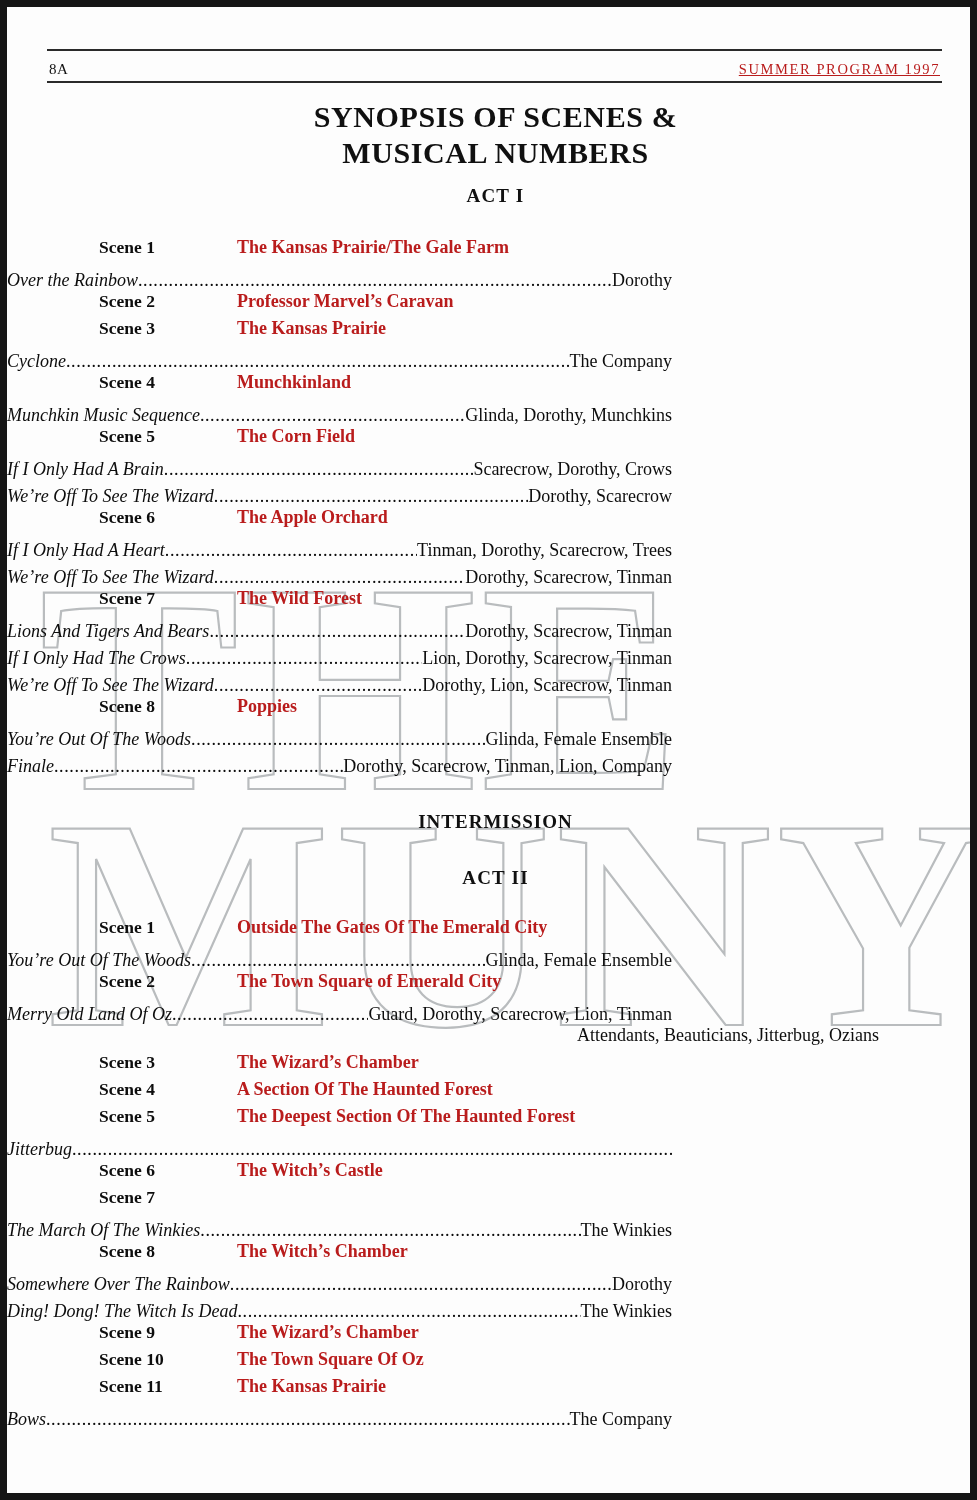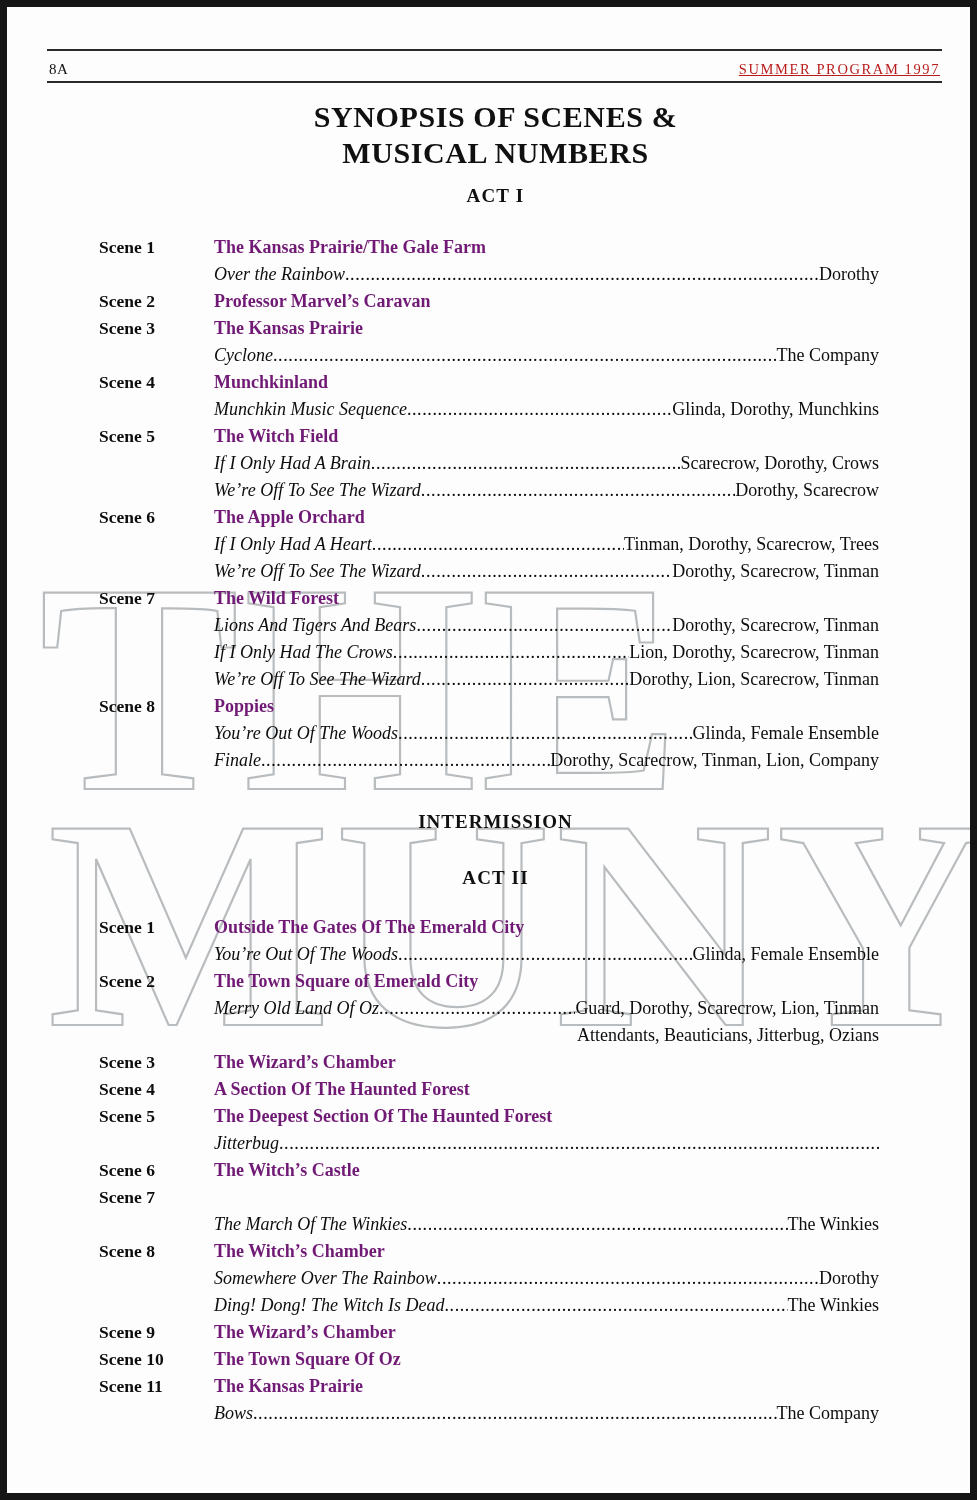--- a/index.html
+++ b/index.html
@@ -128,28 +128,28 @@
     margin-left: 92px;
     flex: 0 0 115px;
     font-weight: 700;
     font-size: 17.5px;
     color: #0d0d0d;
     white-space: nowrap;
   }
   .scene-title {
     font-weight: 700;
     font-size: 18px;
-    color: #701a75;
-    white-space: nowrap;
+    color: #b91c1c;
+    white-space: nowrap;
+    margin-left: 23px;
   }
   .song-row {
     display: flex;
-    align-items: flex-start;
+    align-items: flex-end;
     height: 27px;
-    margin-left: 207px;
     width: 665px;
   }
   .song-name {
     font-style: italic;
     font-size: 18px;
     color: #0d0d0d;
     white-space: nowrap;
     flex: 0 0 auto;
   }
   .leader {
@@ -236,21 +236,21 @@
               <span class="scene-label">Scene 4</span>
               <span class="scene-title">Munchkinland</span>
             </div>
             <div class="song-row">
               <span class="song-name">Munchkin Music Sequence</span>
               <span class="leader">............................................................................................................................................................................................................................</span>
               <span class="performers">Glinda, Dorothy, Munchkins</span>
             </div>
             <div class="scene-row">
               <span class="scene-label">Scene 5</span>
-              <span class="scene-title">The Witch Field</span>
+              <span class="scene-title">The Corn Field</span>
             </div>
             <div class="song-row">
               <span class="song-name">If I Only Had A Brain</span>
               <span class="leader">............................................................................................................................................................................................................................</span>
               <span class="performers">Scarecrow, Dorothy, Crows</span>
             </div>
             <div class="song-row">
               <span class="song-name">We’re Off To See The Wizard</span>
               <span class="leader">............................................................................................................................................................................................................................</span>
               <span class="performers">Dorothy, Scarecrow</span>

